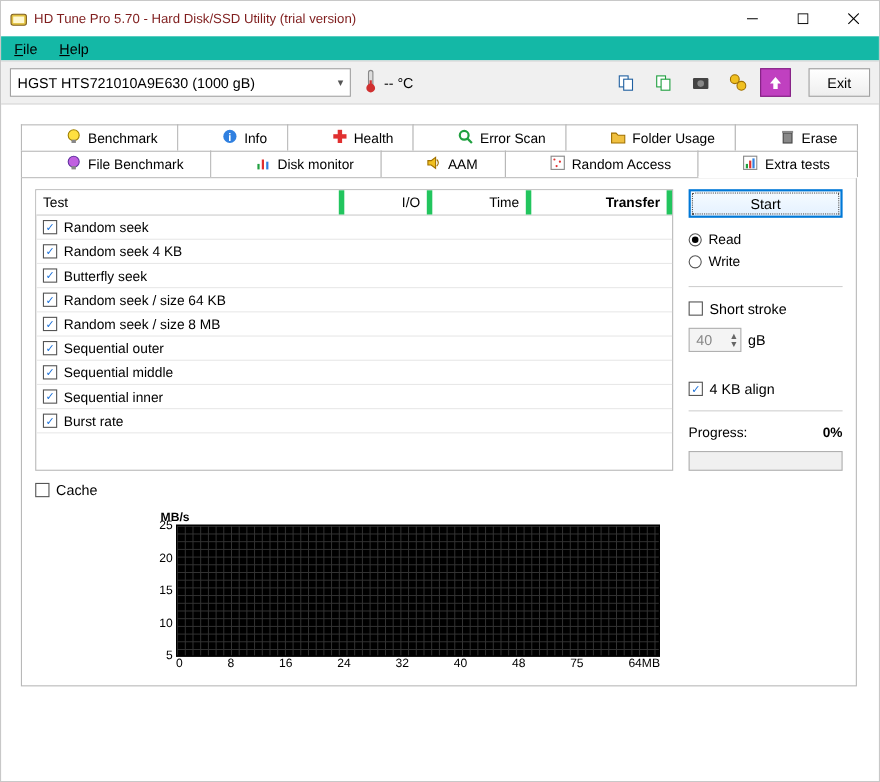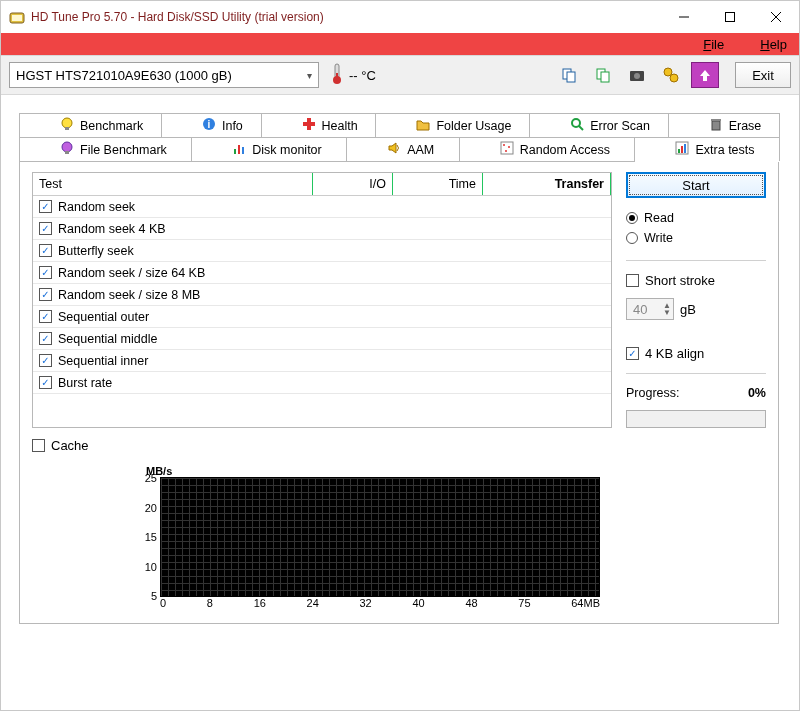--- a/index.html
+++ b/index.html
@@ -28,23 +28,22 @@
   .winbtn {
     width: 46px; height: 32px; display:flex; align-items:center; justify-content:center;
     font-family: 'Segoe MDL2 Assets', sans-serif;
   }
   .winbtn svg { pointer-events:none; }
   .menubar {
     height: 22px;
     display:flex;
     align-items:center;
     padding: 0 4px;
-    gap: 20px;
-    background: #ef4444;
-    justify-content: flex-end;
+    gap: 4px;
+    background: #14b8a6;
   }
   .menubar span { padding: 2px 8px; }
   .menubar span u { text-decoration: underline; }
   .toolbar {
     height: 40px;
     background: #f0f0f0;
     border-top: 1px solid #d8d8d8;
     border-bottom: 1px solid #d8d8d8;
     display:flex;
     align-items:center;
@@ -100,21 +99,21 @@
     width: 760px;
     padding: 10px 12px 14px 12px;
     background:#fff;
   }
   .main-cols { display:flex; gap: 14px; }
   .testlist {
     width: 580px;
     border: 1px solid #b8b8b8;
   }
   .thead { display:flex; background:#fff; border-bottom:1px solid #ccc; font-size:12.5px; }
-  .thead div { padding: 4px 6px; border-right: 1px solid #22c55e; }
+  .thead div { padding: 4px 6px; border-right: 5px solid #22c55e; }
   .col-test { flex: 0 0 280px; }
   .col-io { flex: 0 0 80px; text-align:right; }
   .col-time { flex: 0 0 90px; text-align:right; }
   .col-xfer { flex: 1; text-align:right;font-weight:bold; }
   .trow { display:flex; border-bottom:1px solid #e8e8e8; font-size:12.5px; height:22px; align-items:center; }
   .trow .cell { padding: 2px 6px; }
   .chk { display:flex; align-items:center; gap:6px; }
   .chkbox {
     width:13px; height:13px; border:1px solid #555; display:inline-flex;
     align-items:center; justify-content:center; font-size:10px; color:#1a6fd8;
@@ -270,30 +269,30 @@
       </div>
       <div class="tab">
         <span><svg width="14" height="14">
             <rect x="5" y="1" width="4" height="12" fill="#e03030"></rect>
             <rect x="1" y="5" width="12" height="4" fill="#e03030"></rect>
           </svg></span>
         <span>Health</span>
       </div>
       <div class="tab">
         <span><svg width="14" height="14">
-            <path d="M1 4 L5 4 L7 6 L13 6 L13 13 L1 13 Z" fill="#f0c040" stroke="#a07000"></path>
-          </svg></span>
-        <span>Folder Usage</span>
-      </div>
-      <div class="tab">
-        <span><svg width="14" height="14">
             <circle cx="6" cy="6" r="4" fill="none" stroke="#20a040" stroke-width="2"></circle>
             <line x1="9" y1="9" x2="13" y2="13" stroke="#20a040" stroke-width="2"></line>
           </svg></span>
         <span>Error Scan</span>
+      </div>
+      <div class="tab">
+        <span><svg width="14" height="14">
+            <path d="M1 4 L5 4 L7 6 L13 6 L13 13 L1 13 Z" fill="#f0c040" stroke="#a07000"></path>
+          </svg></span>
+        <span>Folder Usage</span>
       </div>
       <div class="tab">
         <span><svg width="14" height="14">
             <rect x="3" y="4" width="8" height="9" fill="#888" stroke="#444"></rect>
             <rect x="2" y="2" width="10" height="2" fill="#888"></rect>
           </svg></span>
         <span>Erase</span>
       </div>
     </div>
   <div class="tabrow" id="tabrow2">

